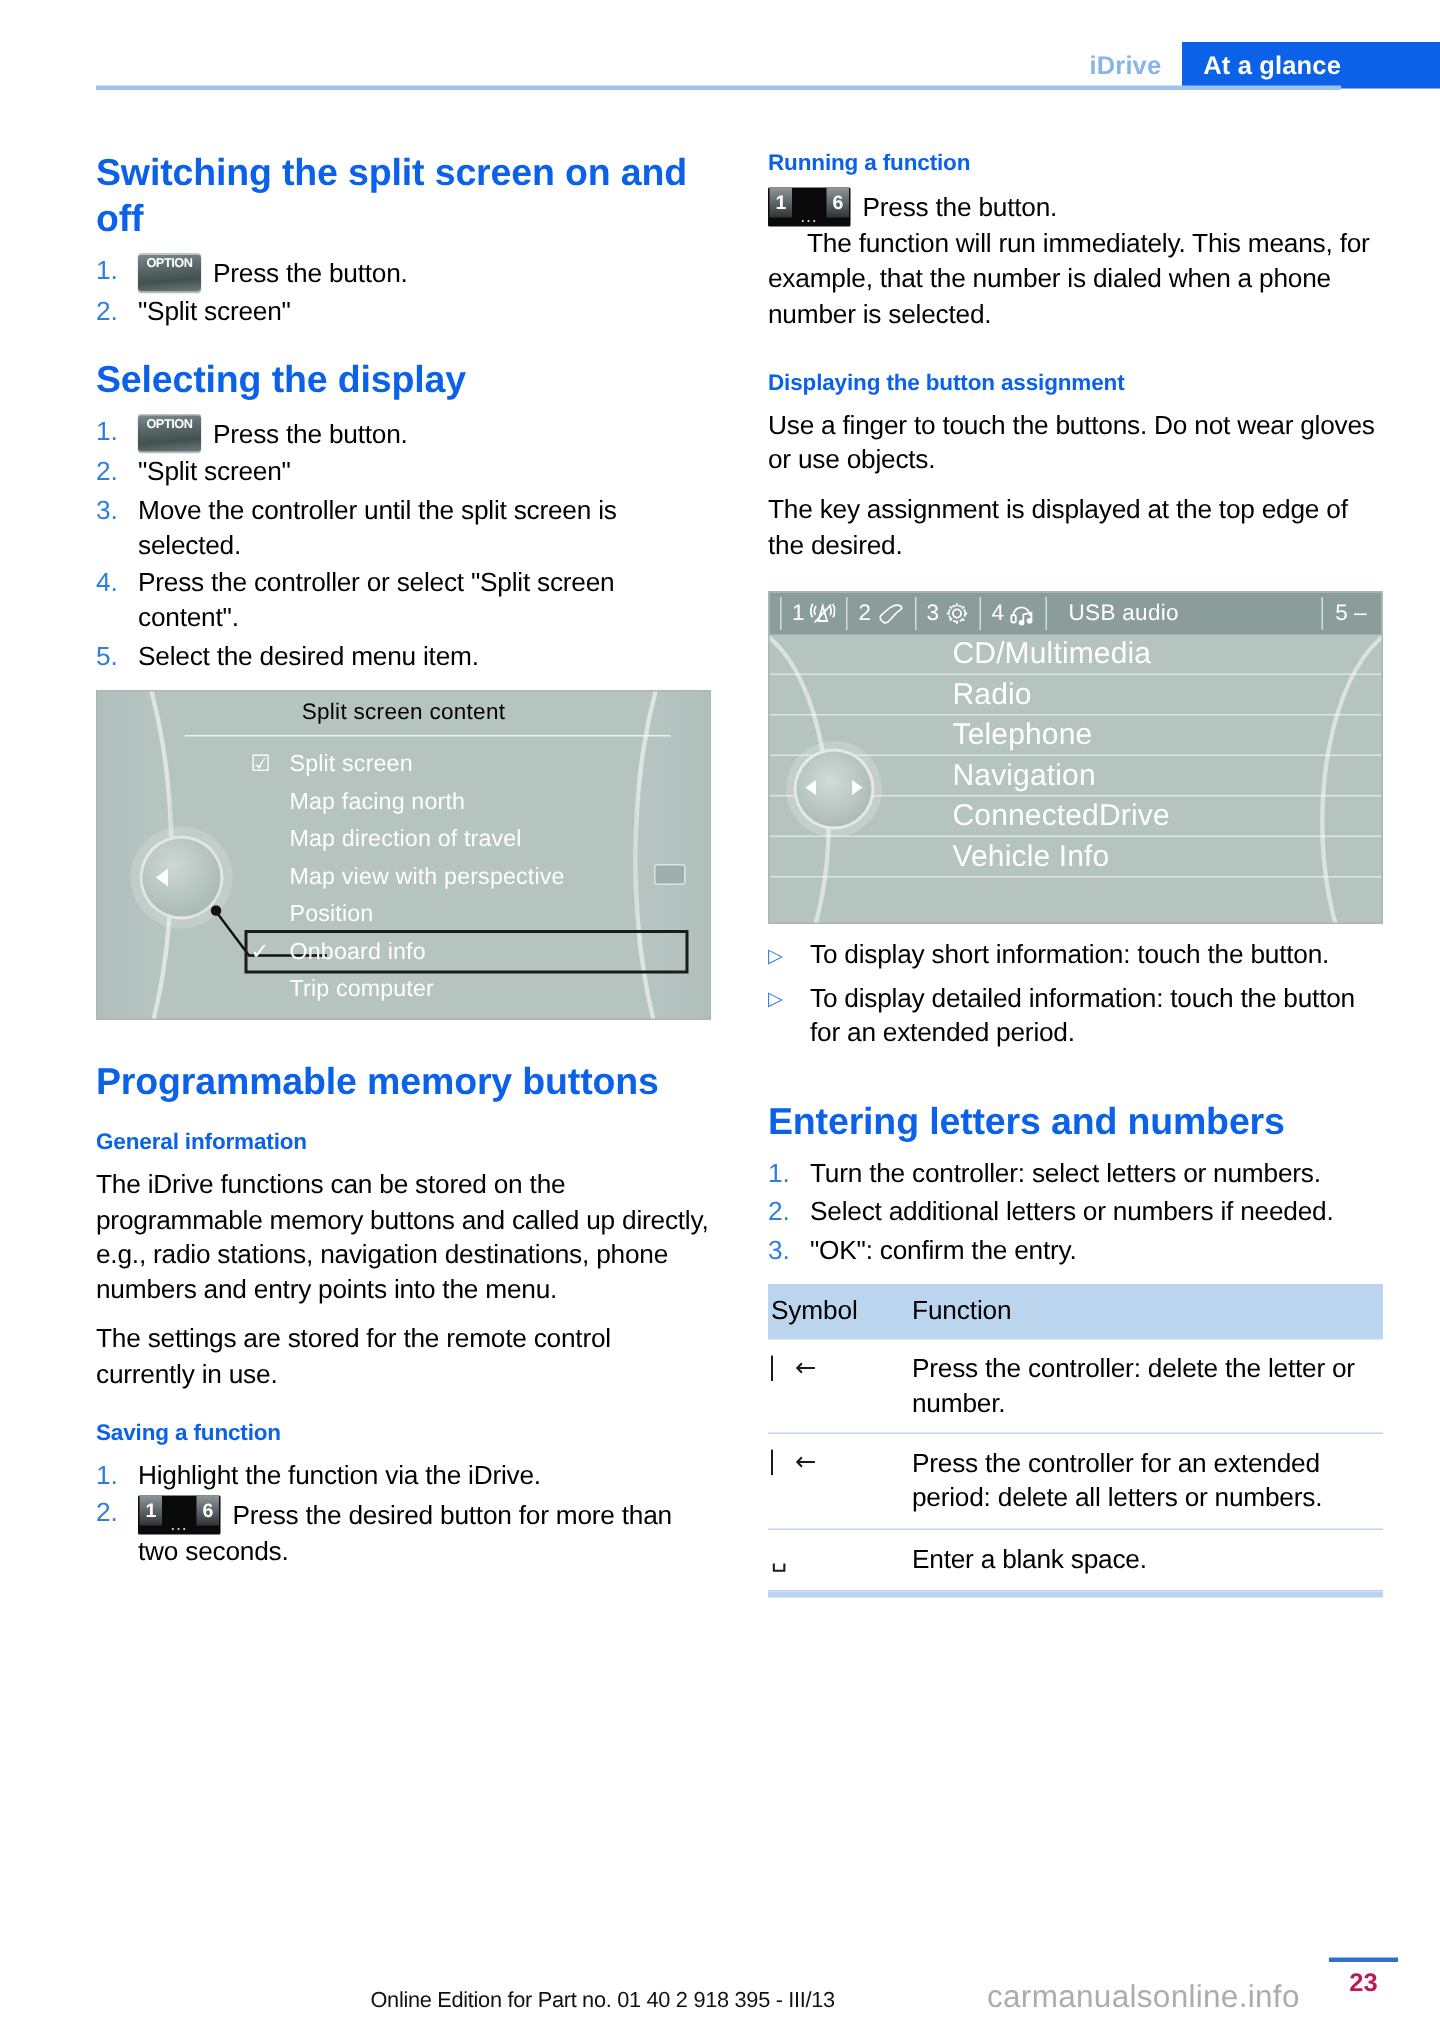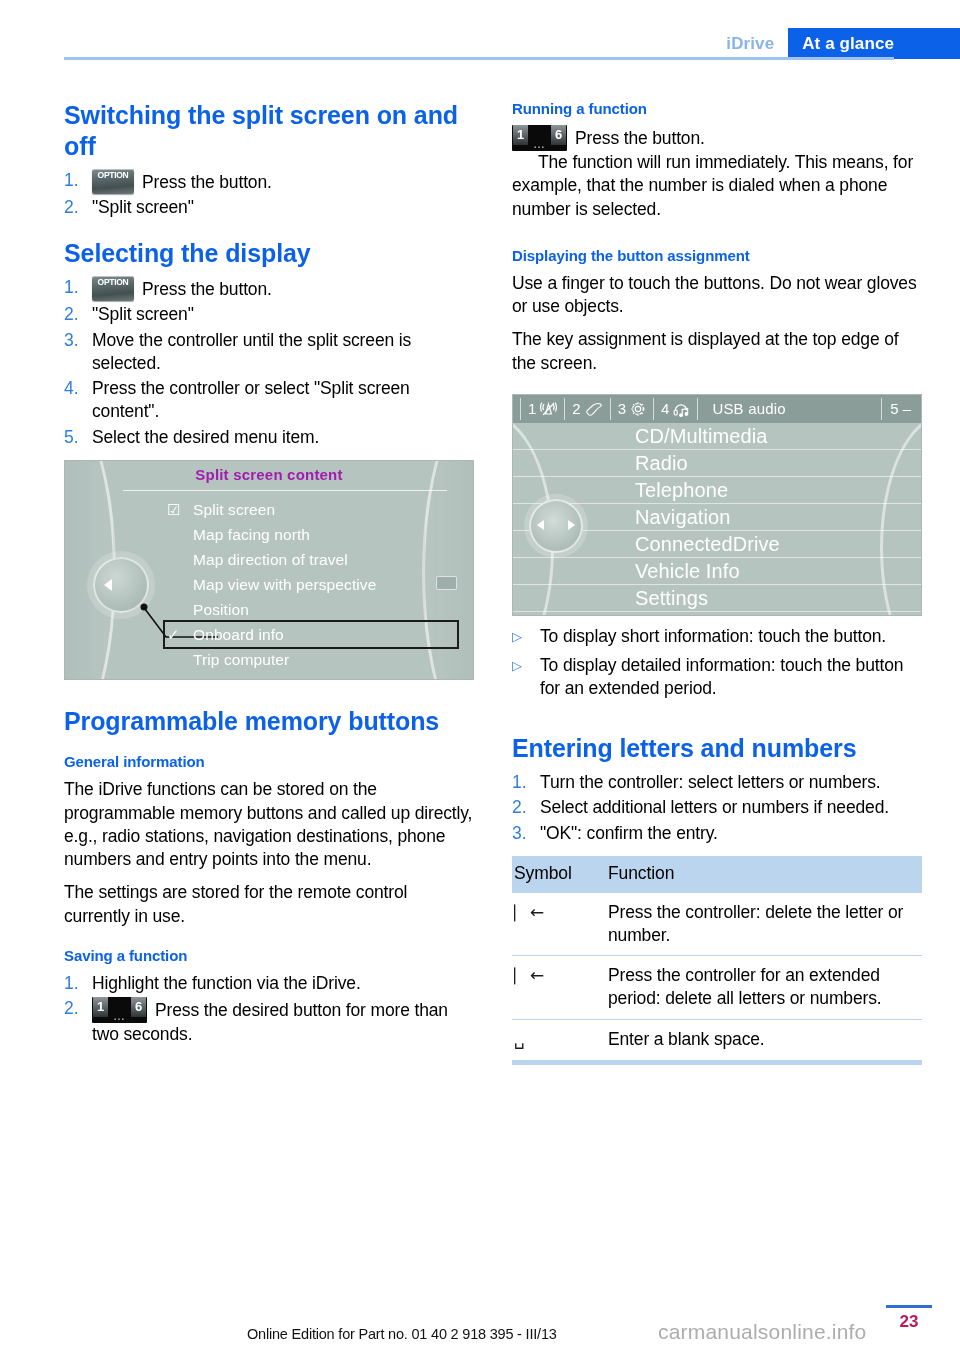--- a/index.html
+++ b/index.html
@@ -206,24 +206,23 @@
     border: 3px solid rgba(255,255,255,.55);
     background: linear-gradient(90deg, rgba(160,176,172,.9), rgba(190,203,199,.25));
   }
   .scr-bezel-l { left: -105px; }
   .scr-bezel-r { right: -105px; transform: scaleX(-1); }
   .scr-title {
     position: absolute;
     top: 5px;
     left: 0; right: 0;
     text-align: center;
-    color: #a21caf;
+    color: #000000;
     font-size: 15px;
     letter-spacing: .2px;
-    font-weight: bold;
   }
   .scr-title-rule {
     position: absolute;
     top: 29px;
     left: 58px;
     right: 26px;
     height: 1px;
     background: rgba(255,255,255,.75);
   }
   .scr-list {
@@ -574,21 +573,21 @@
 
 <div class="col col-right">
 
   <h2 class="sub">Running a function</h2>
   <p class="body"><span class="btn-memory"><span class="keycap k1">1</span><span class="dots">…</span><span class="keycap k6">6</span></span><span>Press the button.</span><br><span style="display:inline-block;width:26px"></span><span>The function will run immediately. This means, for example, that the number is dialed when a phone number is selected.</span></p>
 
   <div class="spacer-md"></div>
 
   <h2 class="sub">Displaying the button assignment</h2>
   <p class="body">Use a finger to touch the buttons. Do not wear gloves or use objects.</p>
-  <p class="body">The key assignment is displayed at the top edge of the screen.</p>
+  <p class="body">The key assignment is displayed at the top edge of the desired.</p>
 
   <div class="spacer-sm"></div>
 
   <div class="idrive-screen2">
     <div class="scr2-topbar">
       <div class="scr2-slot">
         <span>1</span>
         <svg width="17" height="16" viewBox="0 0 17 16">
           <path d="M4 3 Q2 6 3.6 9" stroke="#fff" stroke-width="1.2" fill="none"></path>
           <path d="M1.8 1.6 Q-0.6 6 1.6 10.6" stroke="#fff" stroke-width="1.2" fill="none"></path>
@@ -631,21 +630,20 @@
     </div>
     <div class="scr2-bezel-l"></div>
     <div class="scr2-bezel-r"></div>
     <div class="scr2-list">
       <div class="scr2-item">CD/Multimedia</div>
       <div class="scr2-item">Radio</div>
       <div class="scr2-item">Telephone</div>
       <div class="scr2-item">Navigation</div>
       <div class="scr2-item">ConnectedDrive</div>
       <div class="scr2-item">Vehicle Info</div>
-      <div class="scr2-item">Settings</div>
     </div>
     <div class="scr2-knob">
         <span class="tl"></span>
         <span class="tr2"></span>
       </div>
   </div>
 
   <div class="spacer-sm"></div>
 
   <ul class="arrows">

